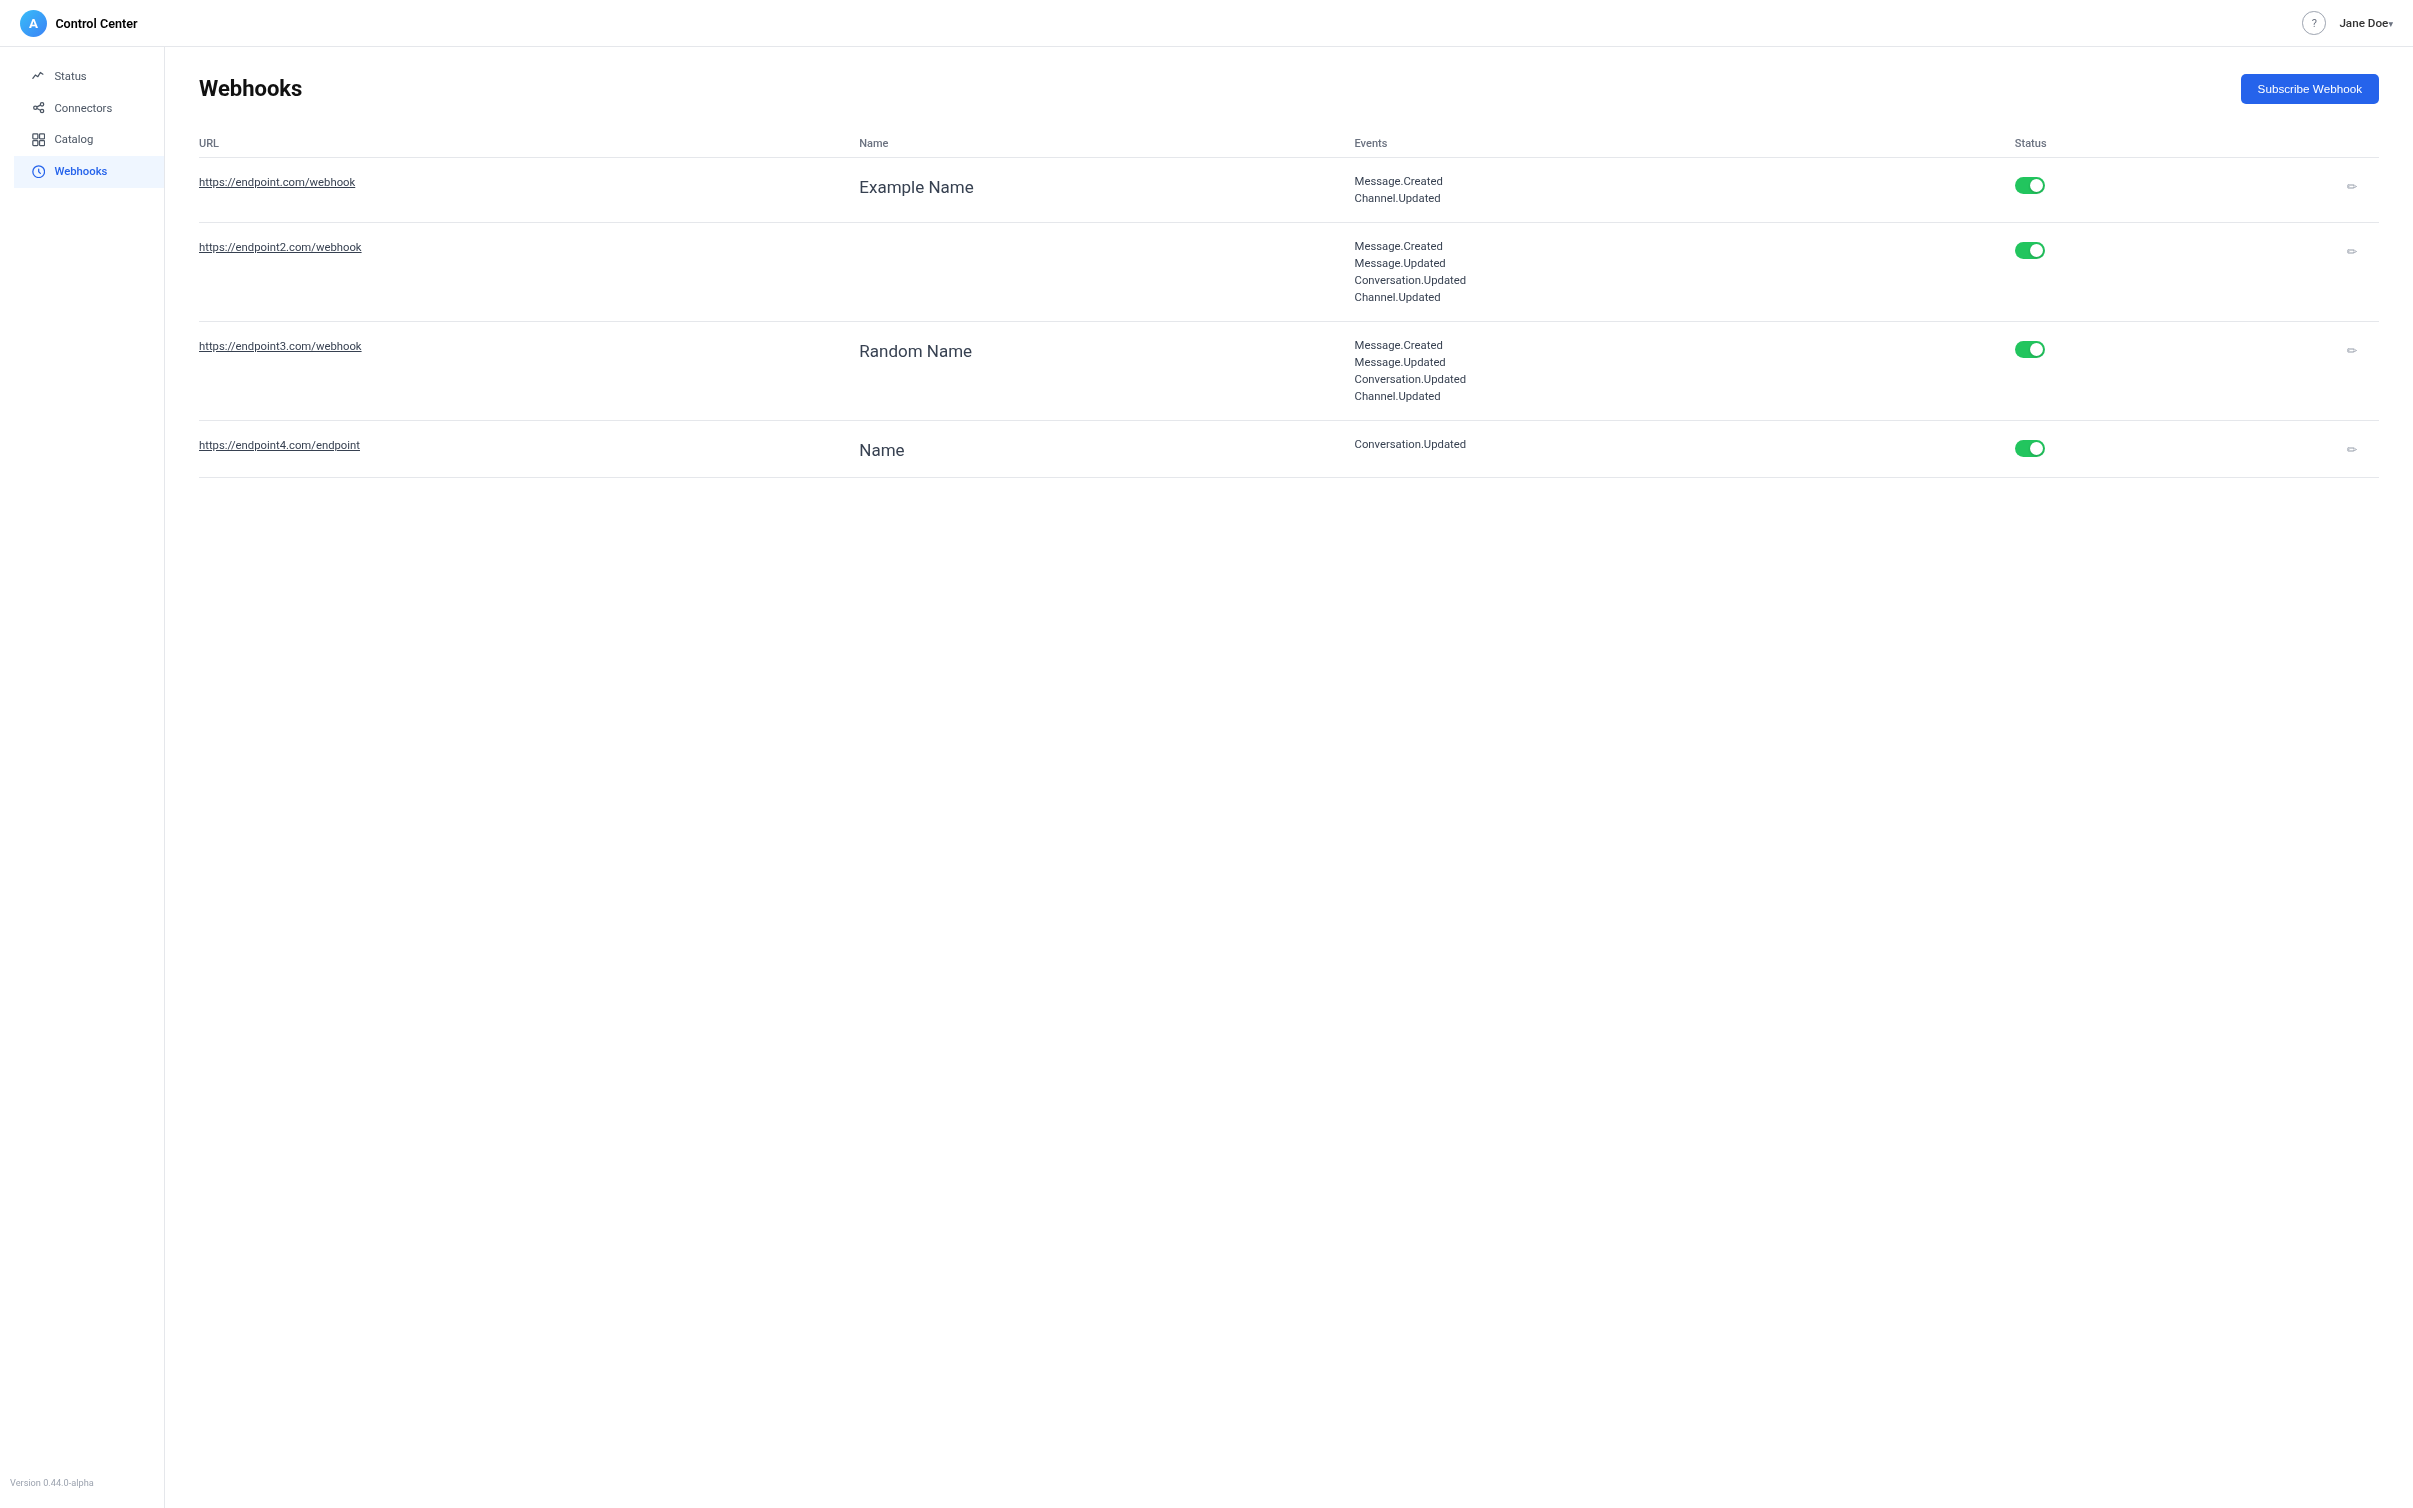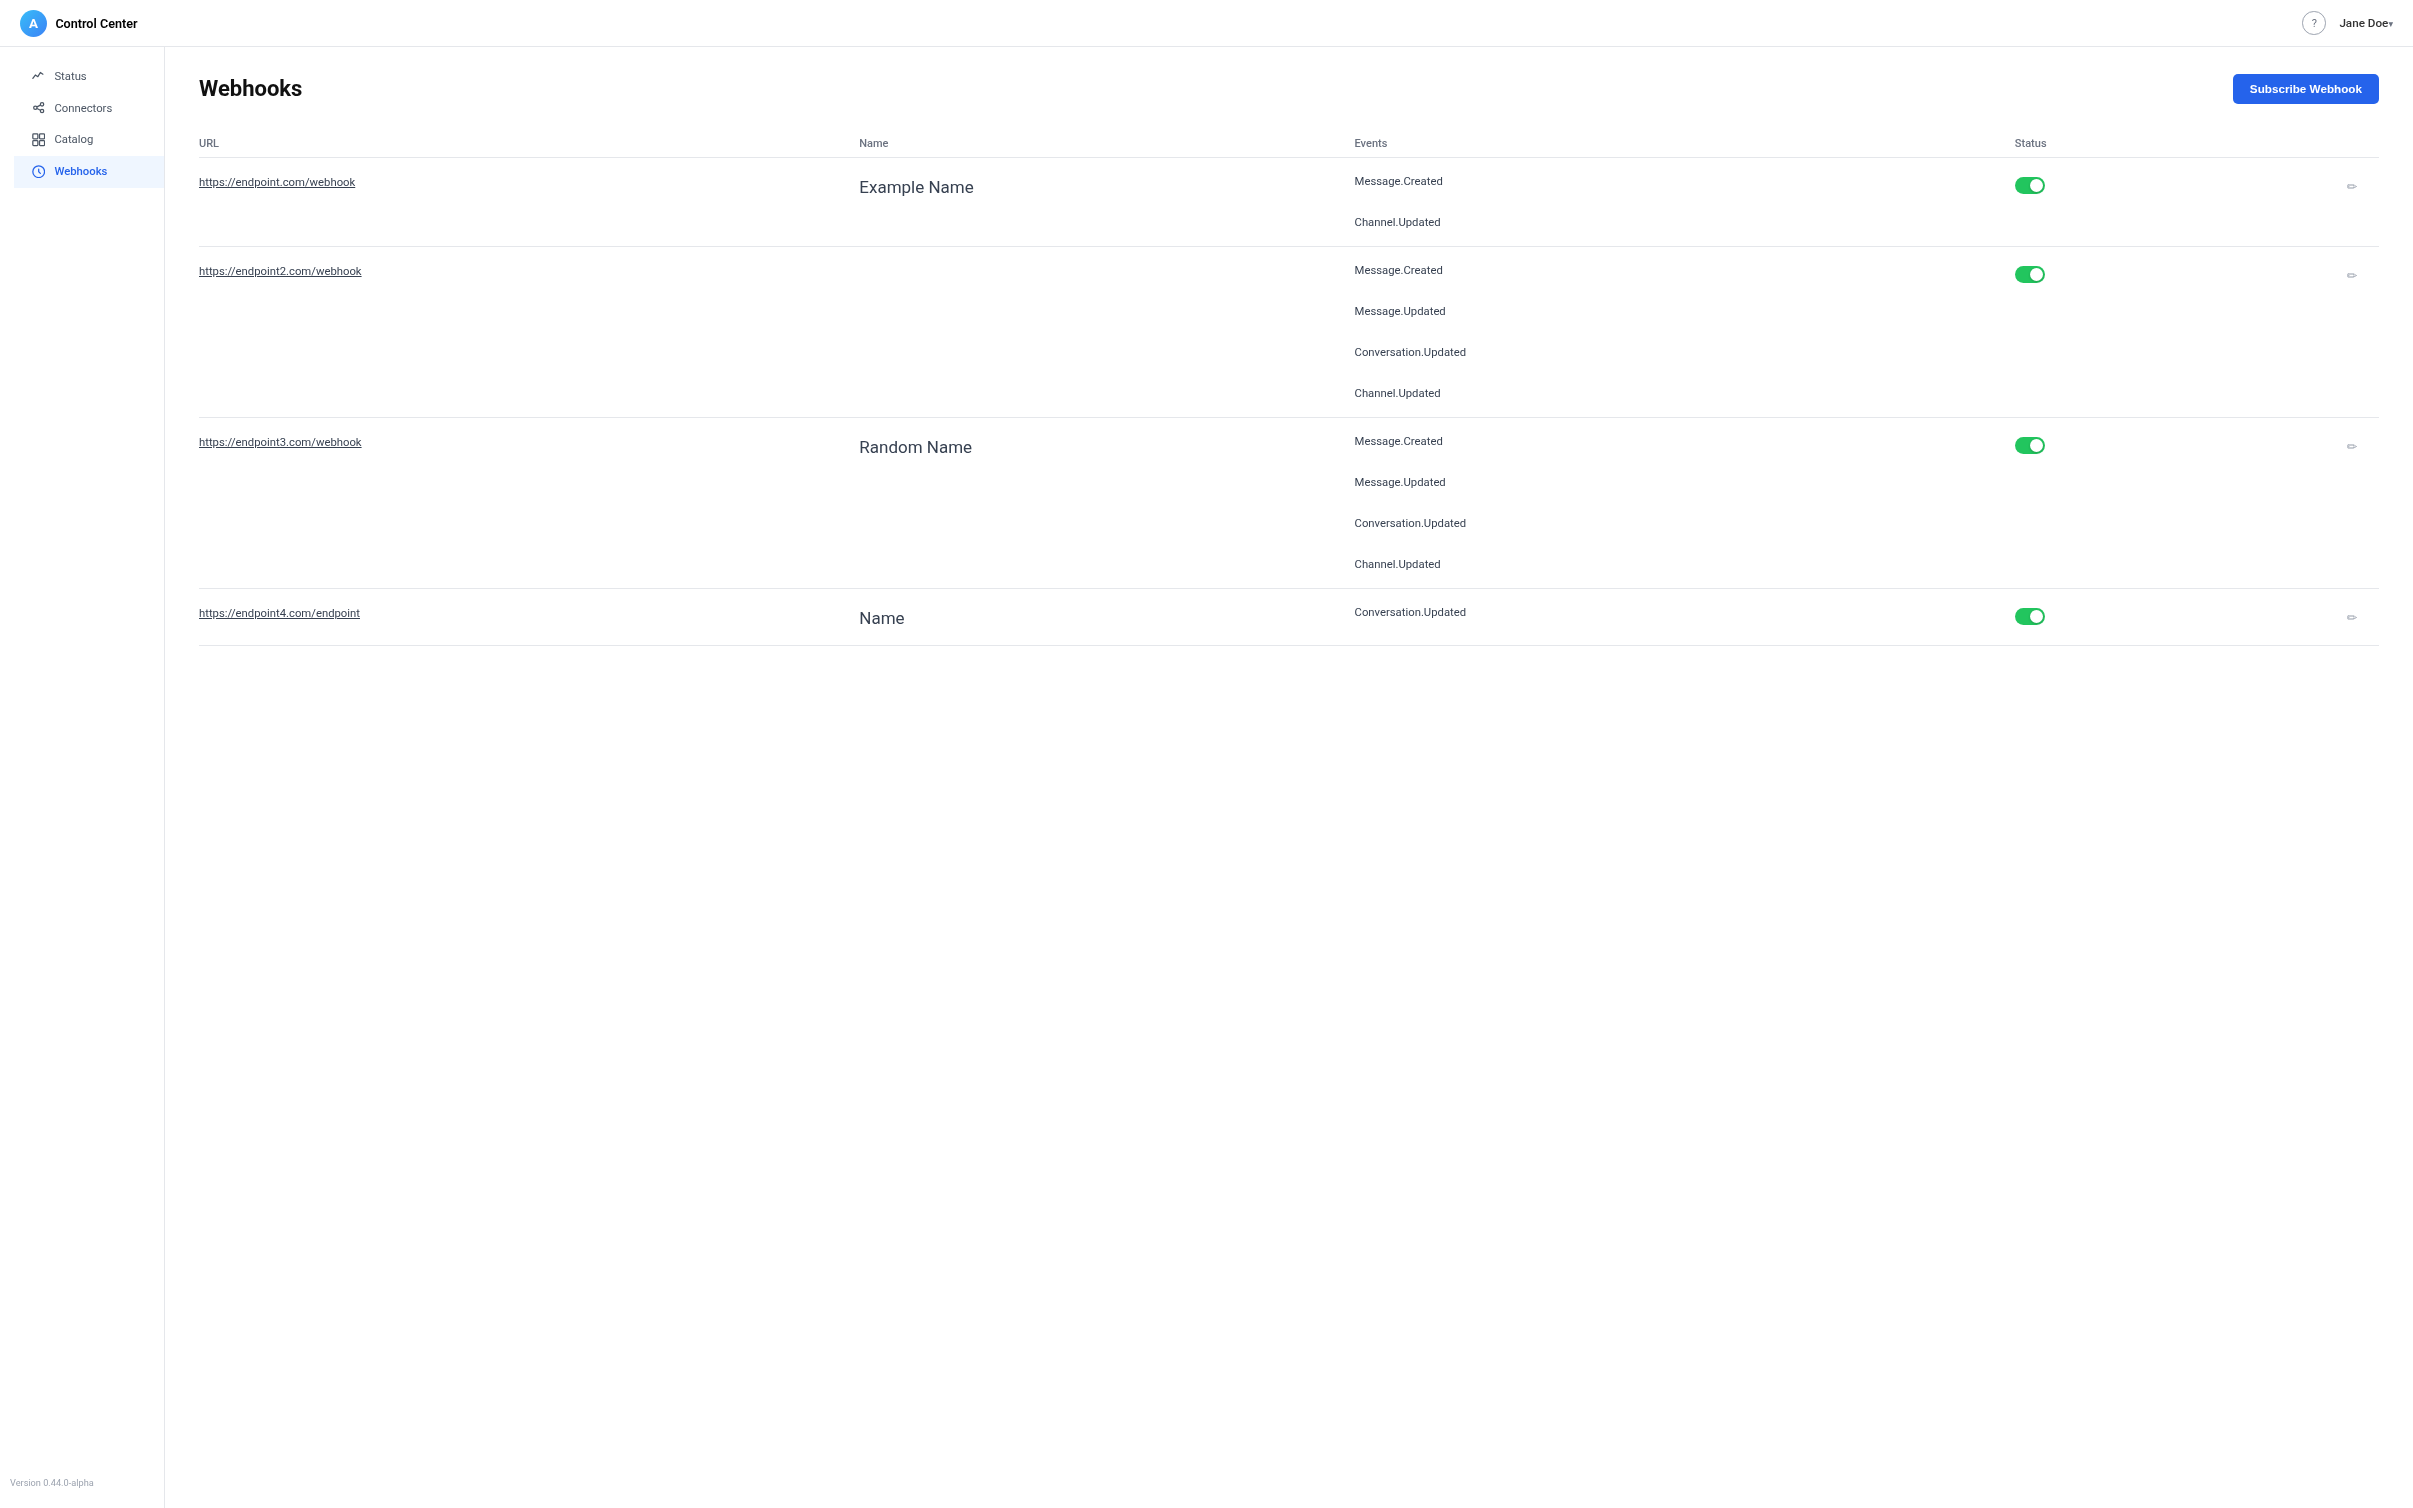--- a/index.html
+++ b/index.html
@@ -120,21 +120,21 @@
       font-weight: 700;
       color: #111;
     }
     .subscribe-btn {
       background: #2563eb;
       color: white;
       border: none;
       padding: 8.4px 17px;
       border-radius: 5px;
       font-size: 11.7px;
-      font-weight: 700;
+      font-weight: 400;
       cursor: pointer;
     }
 
     
     .table-header {
       display: grid;
       grid-template-columns: 2fr 1.5fr 2fr 1fr 34px;
       padding: 6.7px 0;
       border-bottom: 0.8px solid #e5e7eb;
       color: #6b7280;
@@ -154,21 +154,21 @@
       font-size: 11.3px;
     }
     .name-cell {
       font-size: 17px;
       color: #374151;
       padding-top: 1.7px;
     }
     .events-cell {
       display: flex;
       flex-direction: column;
-      gap: 28px;
+      gap: 4px;
     }
     .event-item {
       font-size: 11.3px;
       color: #374151;
     }
     .status-cell {
       display: flex;
       align-items: flex-start;
       padding-top: 1.7px;
     }

